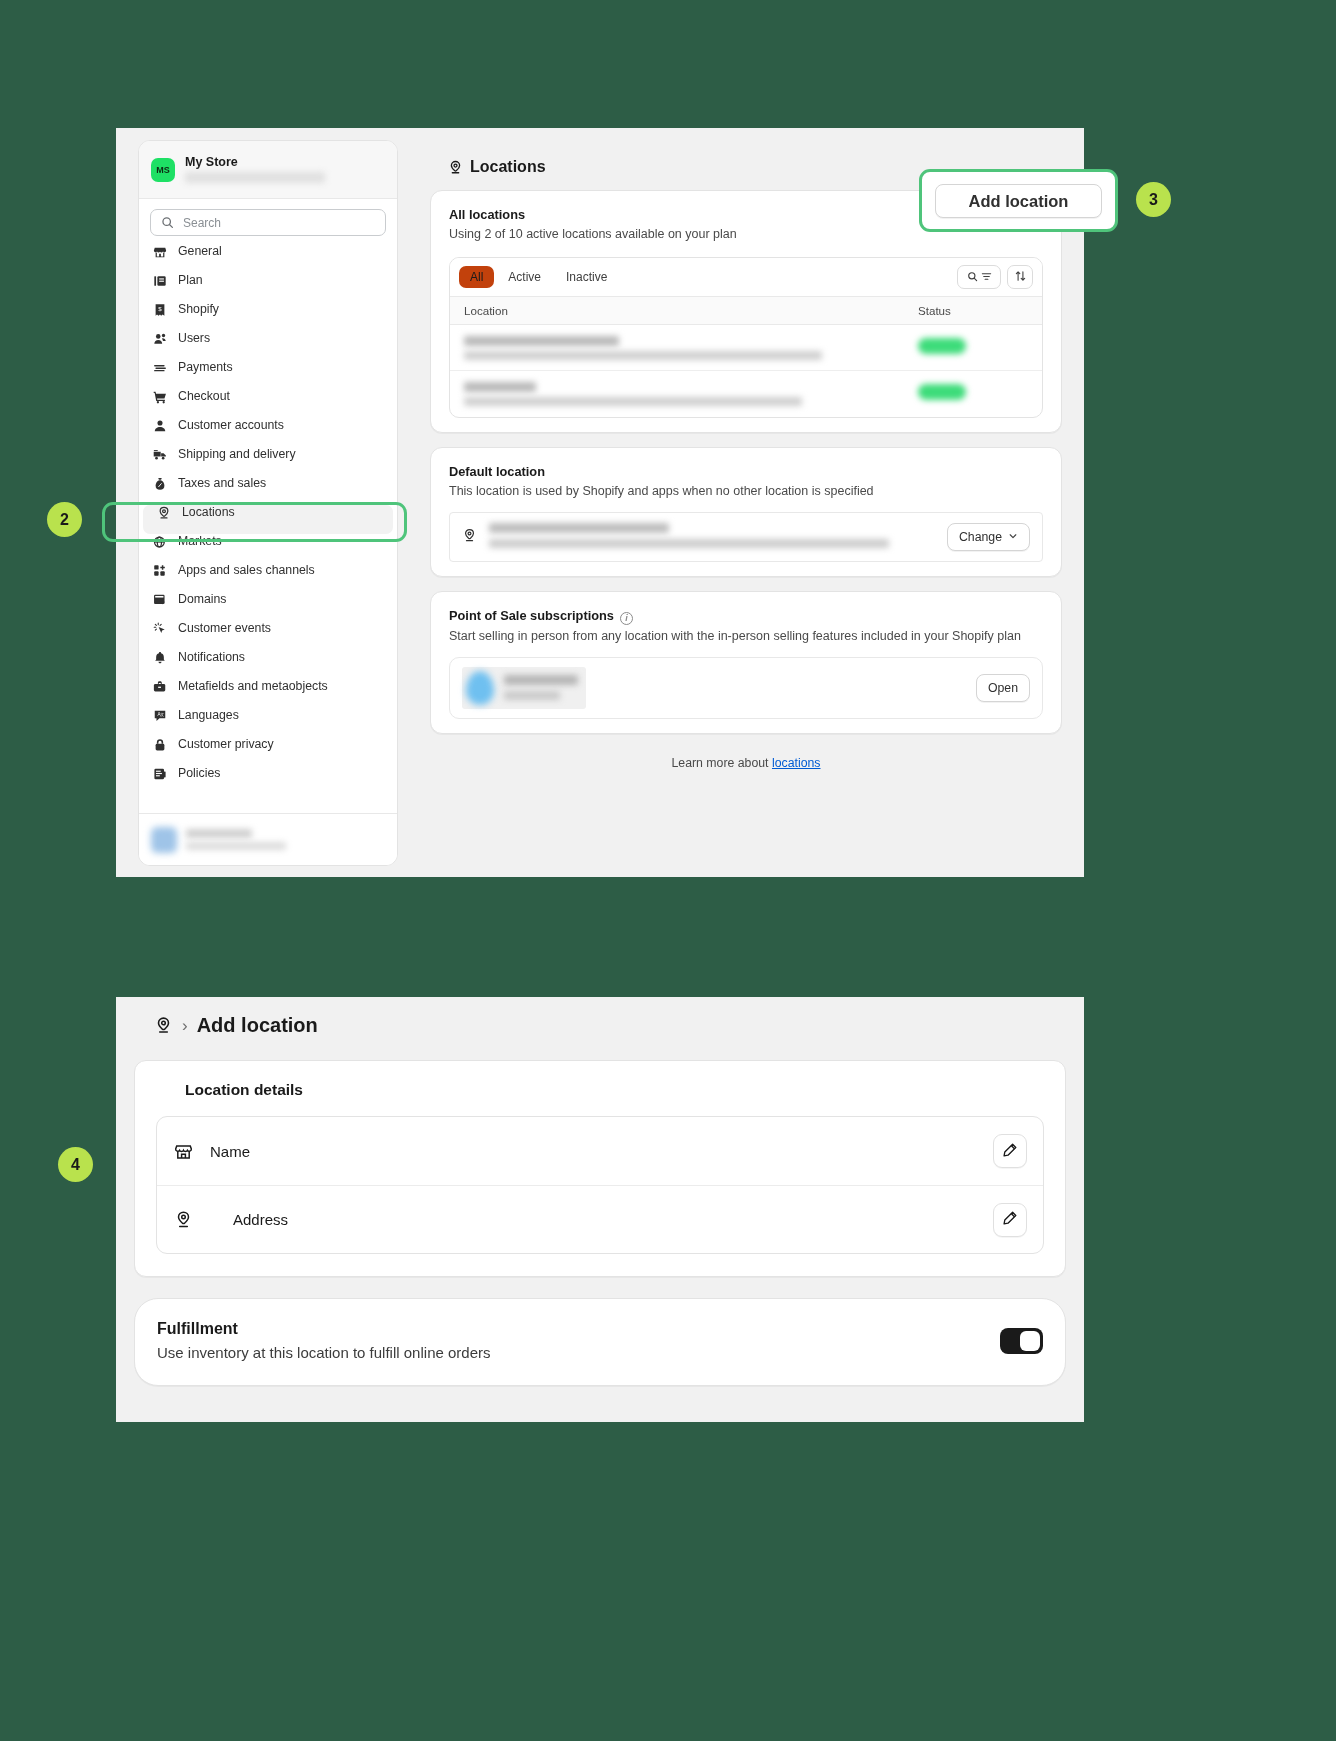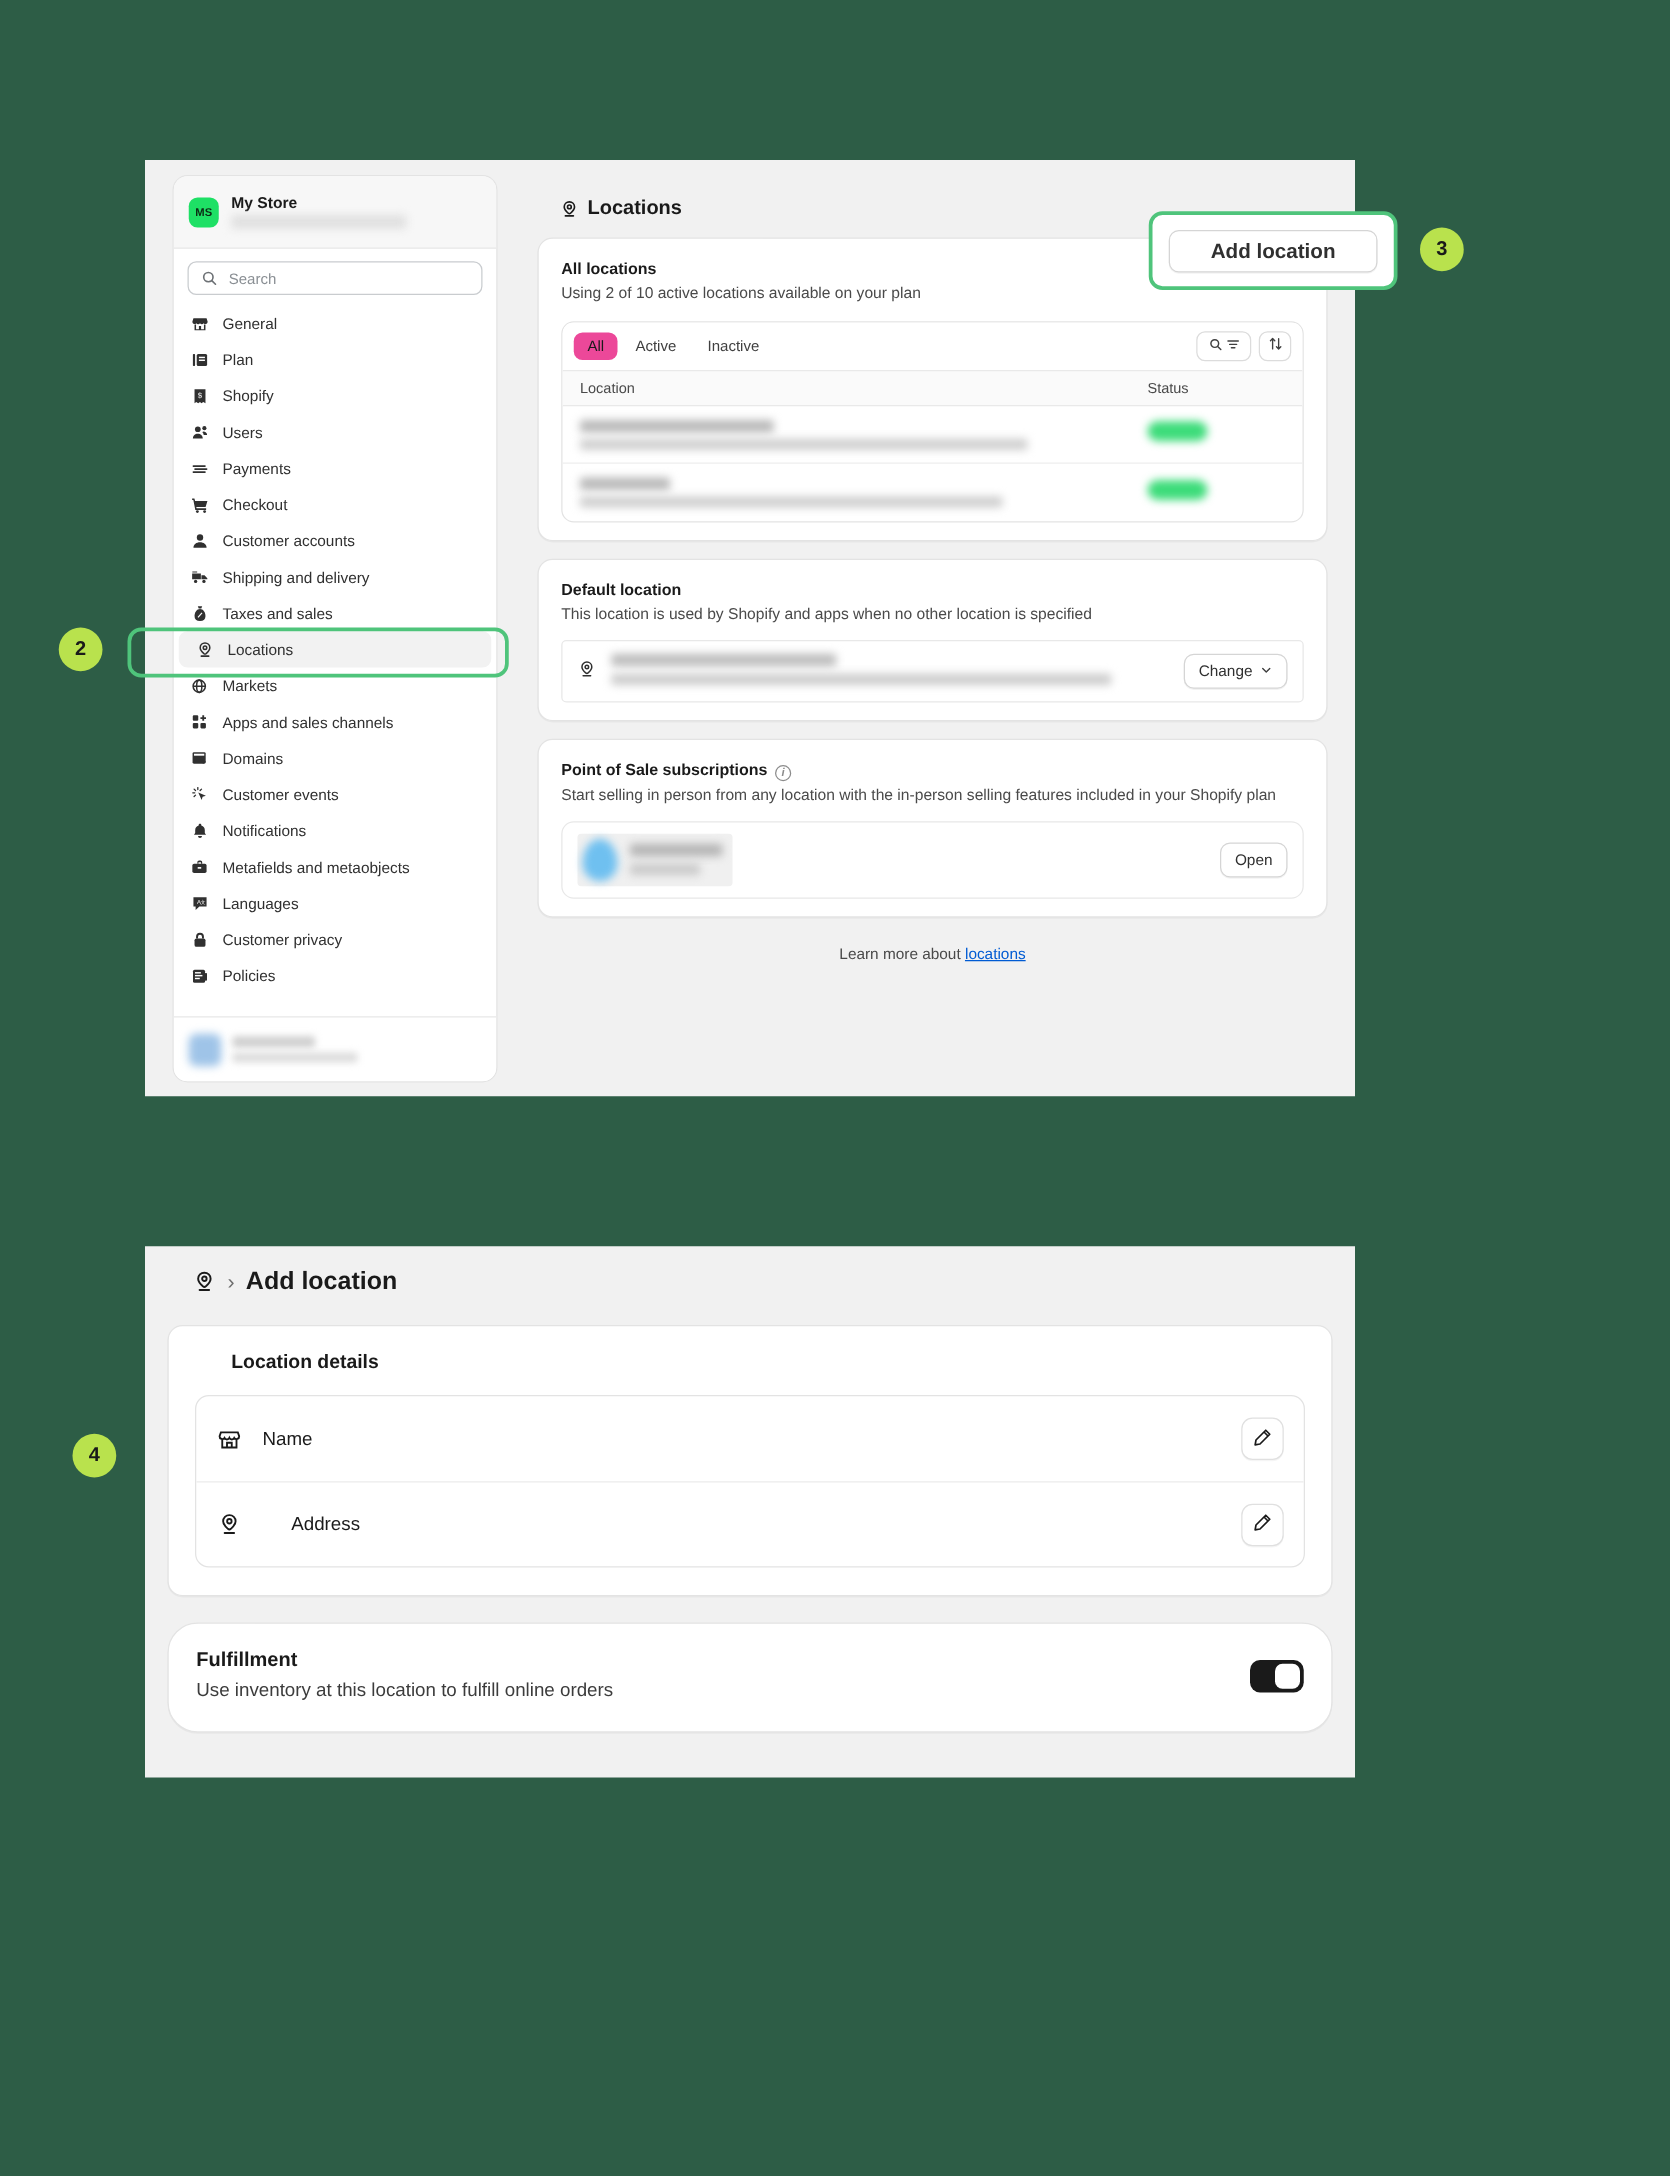--- a/index.html
+++ b/index.html
@@ -62,21 +62,21 @@
     border: 1px solid #c9cccf;
     border-radius: 7px;
     display: flex; align-items: center;
     gap: 8px; padding: 0 9px;
     background: #fff;
   }
   .search-box .lbl { font-size: 12px; color: #8a8f94; }
 
   .nav { padding: 2px 0 0 0; }
   .nav-item {
-    display: flex; align-items: center;
+    display: flex; 
     gap: 11px;
     height: 29px;
     padding: 0 12px 0 13px;
     font-size: 12.3px;
     color: #303030;
     position: relative;
   }
   .nav-item.selected {
     background: #f2f2f2;
     border-radius: 7px;
@@ -139,21 +139,21 @@
     justify-content: space-between;
     padding: 7px 9px;
     background: #fff;
   }
   .tabs { display: flex; gap: 3px; }
   .tab {
     font-size: 12px; color: #404040;
     padding: 4px 11px;
     border-radius: 7px;
   }
-  .tab.active { background: #ec4899; font-weight: 500; color: #1a1a1a; }
+  .tab.active { background: #c2410c; font-weight: 500; color: #1a1a1a; }
   .tbtns { display: flex; gap: 6px; }
   .tbtn {
     width: 26px; height: 24px;
     border: 1px solid #dcdcdc;
     border-radius: 7px;
     display: flex; align-items:center; justify-content:center;
     background:#fff;
   }
   .tbtn.wide { width: 44px; gap:3px;}
 

